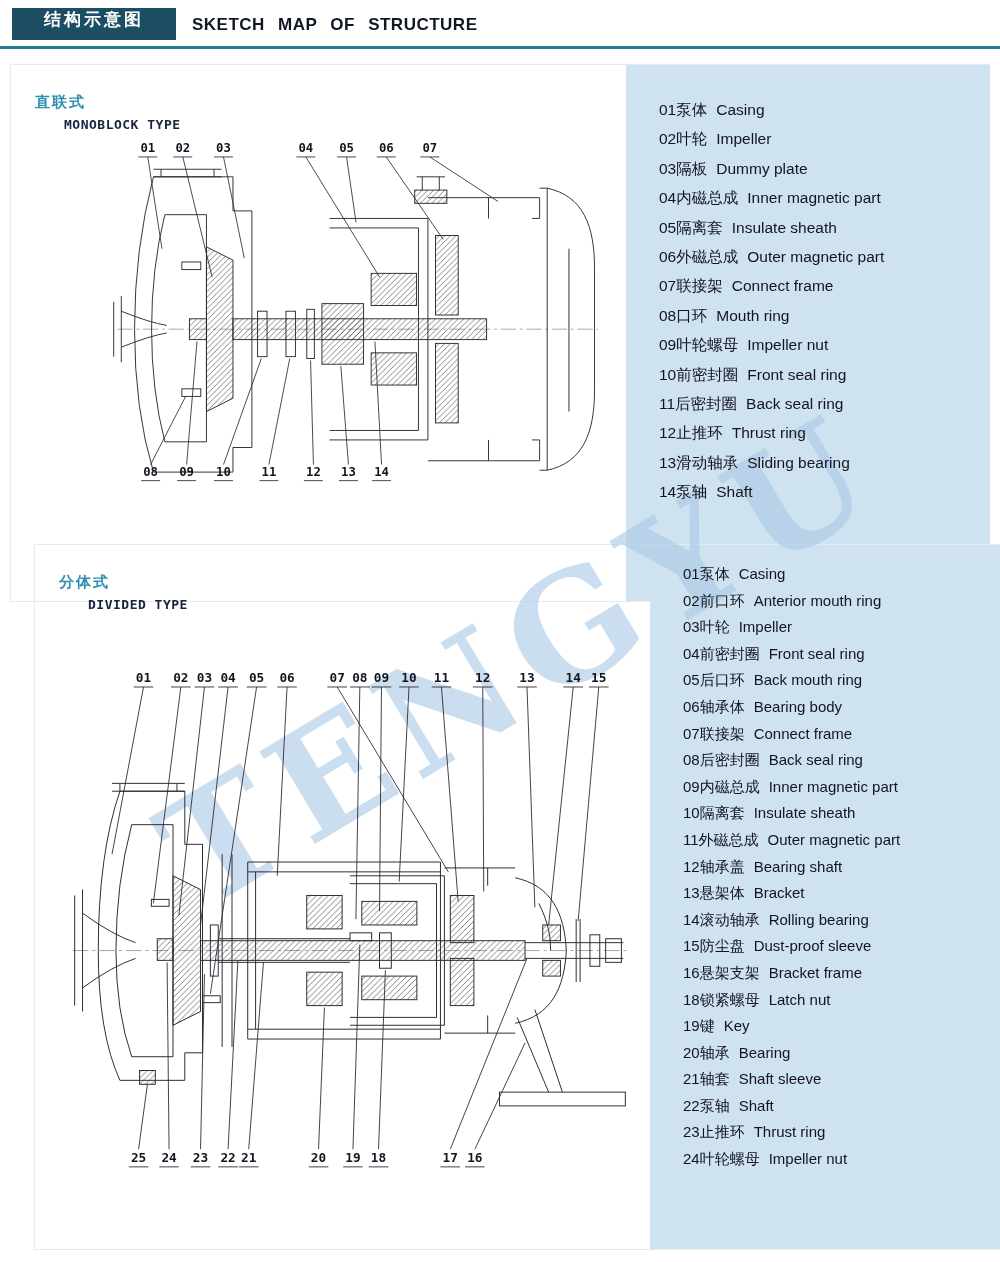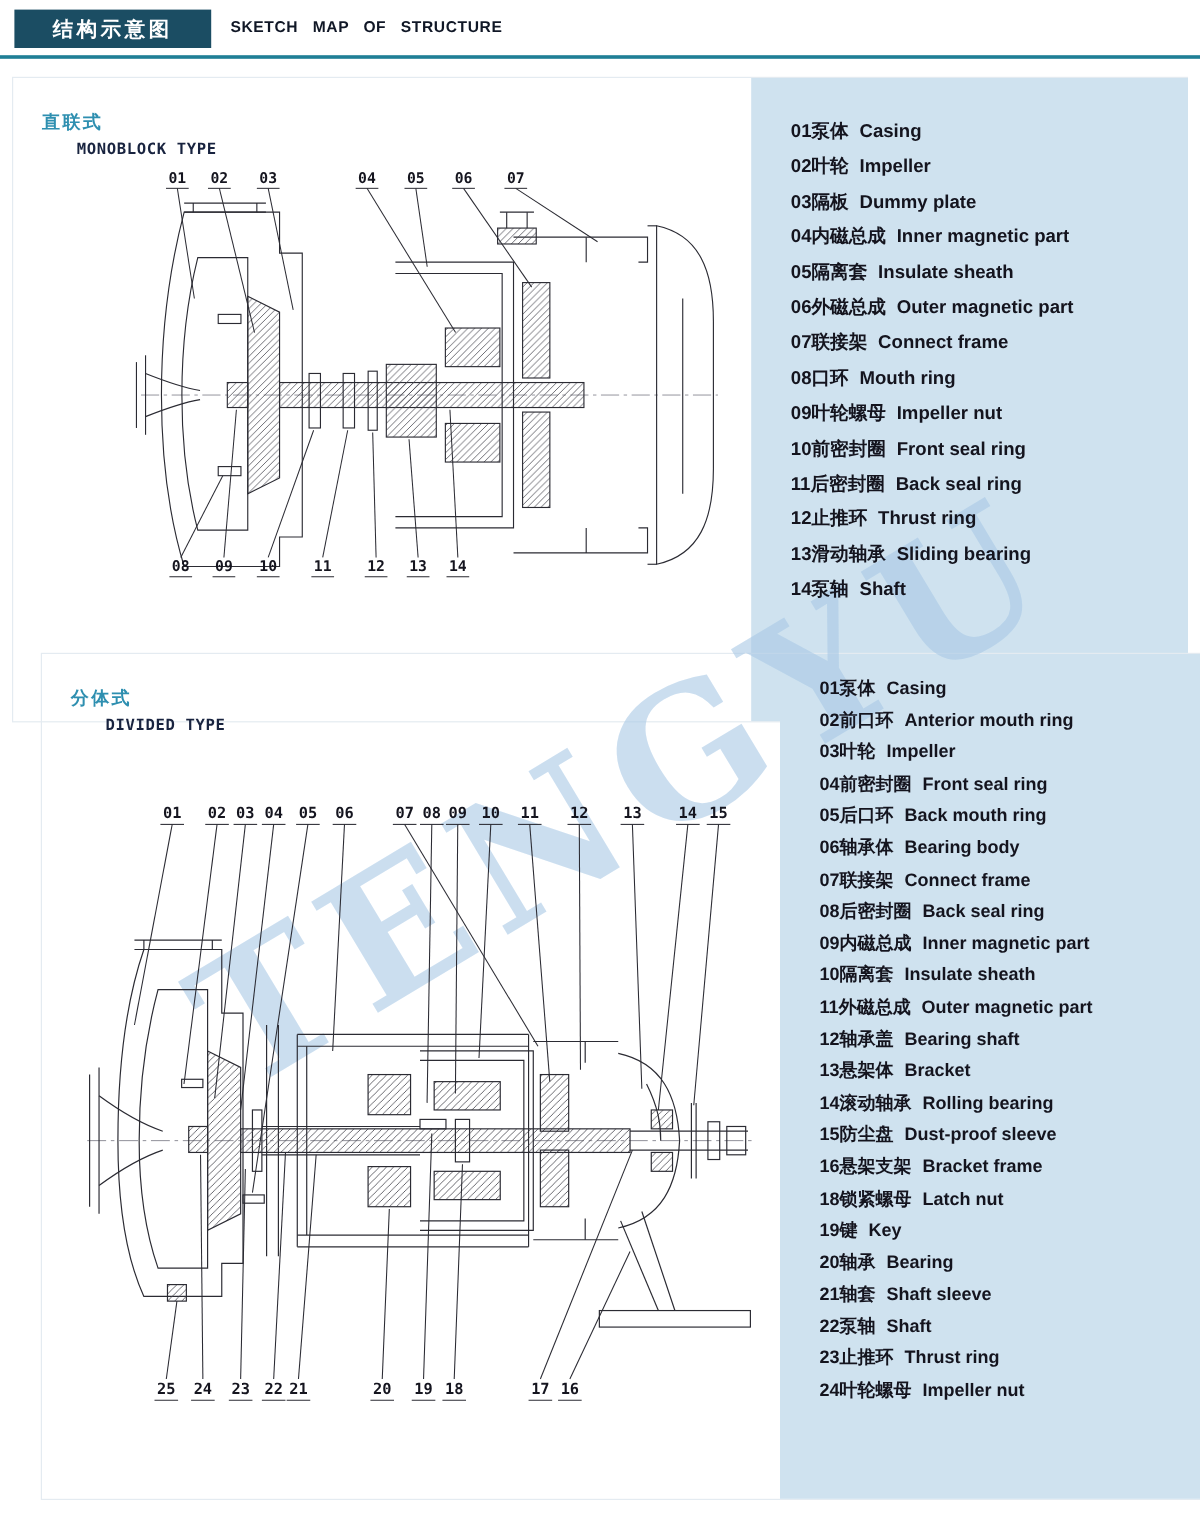--- a/index.html
+++ b/index.html
@@ -3,23 +3,23 @@
 <meta charset="utf-8">
 <style>
   * { margin:0; padding:0; box-sizing:border-box; }
   html,body { background:#ffffff; }
   .page { position:relative; width:1000px; height:1262px; background:#fff;
           font-family:"Liberation Sans", sans-serif; overflow:hidden; }
 
   
   .title-zh-box { position:absolute; left:12px; top:8px; width:164px; height:32px;
                   background:var(--header-bg,#1b4d63); color:#fff; display:flex;
-                  align-items:center; justify-content:center; font-size:17px;
+                  justify-content:center; font-size:17px;
                   font-weight:bold; letter-spacing:3px; }
-  .title-en { position:absolute; left:192px; top:15px; font-size:13px; font-weight:bold;
+  .title-en { position:absolute; left:192px; top:15px; font-size:17px; font-weight:bold;
               color:#101726; letter-spacing:0.5px; word-spacing:8px; }
   .header-rule { position:absolute; left:0; top:46px; width:1000px; height:3px;
                  background:var(--rule,#1f7f96); }
 
   
   .watermark { position:absolute; left:120px; top:480px; width:800px; height:360px; z-index:5;
                display:flex; align-items:center; justify-content:center;
                transform:rotate(-31deg); font-family:"DejaVu Serif", serif; font-weight:bold;
                font-size:148px; letter-spacing:14px; color:var(--watermark-blue,#a9c9e6);
                opacity:0.6; pointer-events:none; white-space:nowrap; }
@@ -34,21 +34,21 @@
 
   .type-label { position:absolute; left:24px; top:28px; }
   .type-label .zh { color:var(--type-label,#2e8fb0); font-size:15px; font-weight:bold;
                     letter-spacing:2px; }
   .type-label .en { margin-top:5px; font-family:"DejaVu Sans Mono", monospace;
                     font-size:13px; font-weight:bold; color:#18233f; letter-spacing:0.5px;padding-left:29px; }
 
   .parts { position:absolute; left:648px; top:0; width:325px; color:var(--text-ink,#14141e); }
   .panel-mono .parts { padding-top:30px; font-size:15.5px; line-height:29.4px; }
   .panel-div  .parts { padding-top:16px; font-size:15px;   line-height:26.6px; }
-  .part-row { display:flex; white-space:nowrap;font-weight:bold; }
+  .part-row { display:flex; white-space:nowrap; }
   .part-row .en { margin-left:9px; }
 
   svg.drawing { position:absolute; overflow:visible; }
   .callout { font-family:"DejaVu Sans Mono", monospace; font-size:13px; font-weight:bold;
              fill:#15151f; }
 </style>
 </head>
 <body>
 
 <div class="page">

